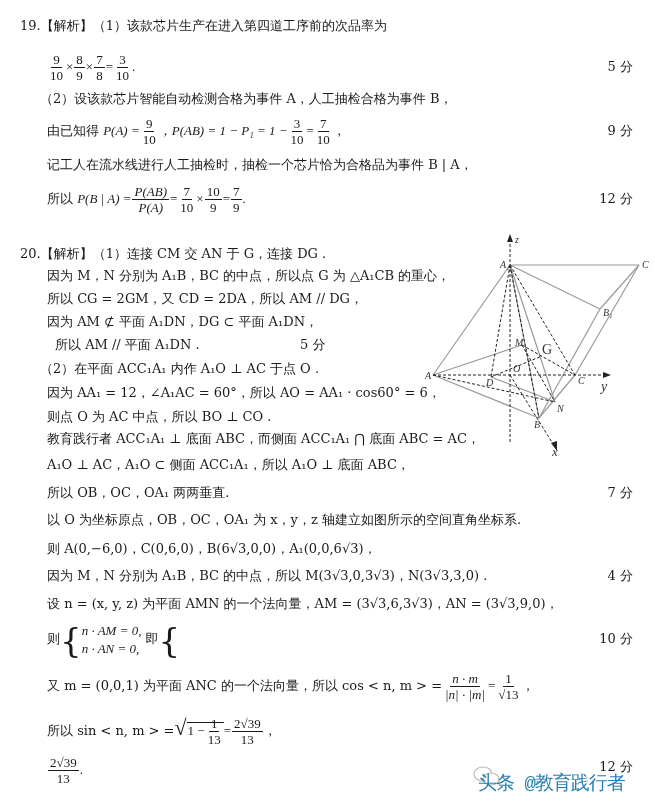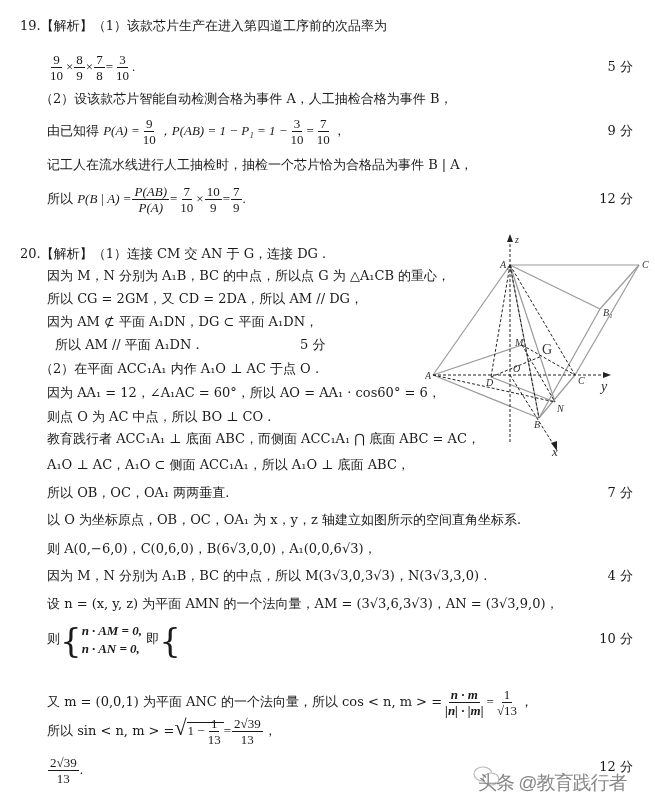--- a/index.html
+++ b/index.html
@@ -1,32 +1,32 @@
 <!DOCTYPE html>
 <html><head>
 <meta charset="utf-8">
 <style>
   html, body { margin:0; padding:0; background:#ffffff; }
   body { width:655px; height:809px; position:relative; overflow:hidden;
          font-family:"DejaVu Serif", "Liberation Serif", serif; color:#1a1a1a; font-size:13px; }
   .line { position:absolute; white-space:nowrap; line-height:18px; }
   .m { font-family:"Liberation Serif", "DejaVu Serif", serif; font-style:italic; }
   .r { font-family:"Liberation Serif", "DejaVu Serif", serif; font-style:normal; }
-  .b { font-weight:bold; font-style:italic; font-family:"Liberation Serif", serif; }
+  .b { font-weight:normal; font-style:italic; font-family:"Liberation Serif", serif; }
   .score { position:absolute; right:22px; white-space:nowrap; font-size:13px; }
   .frac { display:inline-flex; flex-direction:column; align-items:center; vertical-align:middle;
           font-family:"Liberation Serif", serif; font-size:13px; line-height:15px; margin:0 1px; }
   .frac .num { border-bottom:1px solid #1a1a1a; padding:0 2px; }
   .frac .den { padding:0 2px; }
   .sqrt { border-top:1px solid #1a1a1a; padding-left:1px; }
   .brace { font-size:34px; line-height:30px; vertical-align:middle; font-family:"DejaVu Serif", serif; font-weight:100; }
   .sys { display:inline-flex; flex-direction:column; vertical-align:middle; line-height:18px; font-family:"Liberation Serif", serif; }
   .figure { position:absolute; left:425px; top:232px; width:225px; height:225px; }
-  .watermark { position:absolute; left:478px; top:770px; font-size:19px; color:#737373;
-               font-family:Liberation Sans, sans-serif; letter-spacing:-1px; opacity:0.85; }
+  .watermark { position:absolute; left:478px; top:770px; font-size:19px; color:#0369a1;
+               font-family:Liberation Mono, monospace; letter-spacing:-1px; opacity:0.85; }
   .wm-icon { position:absolute; left:472px; top:764px; }
 </style>
 </head>
 <body>
 
 <div class="line" style="left:20px;top:17px;">19.【解析】（1）该款芯片生产在进入第四道工序前的次品率为</div>
 
 <div class="line" style="left:47px;top:50px;line-height:34px;">
   <span class="frac">
       <span class="num">9</span>
@@ -104,21 +104,21 @@
 
 <div class="line" style="left:47px;top:617px;line-height:44px;">
   <span>则</span><span class="brace">{</span><span class="sys">
       <span class="b">n · AM = 0,</span>
       <span class="b">n · AN = 0,</span>
     </span>
   <span>即</span><span class="brace">{</span>
 </div>
 <div class="score" style="top:630px;">10 分</div>
 
-<div class="line" style="left:47px;top:684px;line-height:36px;">
+<div class="line" style="left:47px;top:668px;line-height:36px;">
   <span>又 m = (0,0,1) 为平面 ANC 的一个法向量，所以 cos &lt; n, m &gt; =</span><span class="frac">
       <span class="num b">n · m</span>
       <span class="den b">|n| · |m|</span>
     </span><span class="r">=</span><span class="frac">
       <span class="num">1</span>
       <span class="den">√13</span>
     </span><span class="r">，</span>
 </div>
 
 <div class="line" style="left:47px;top:710px;line-height:36px;">

